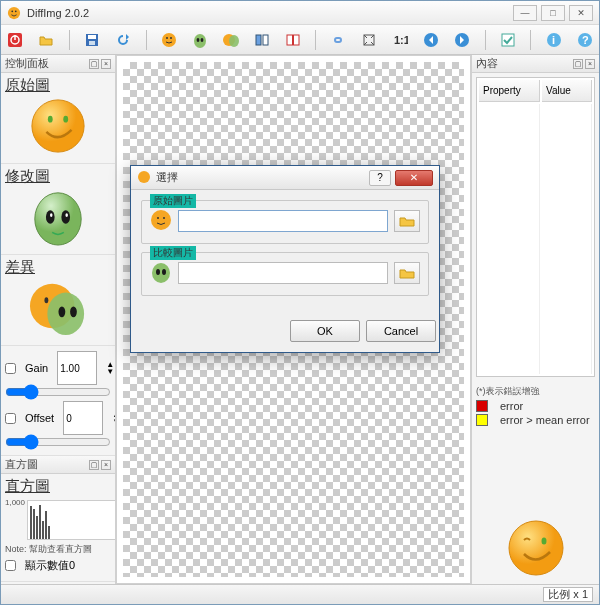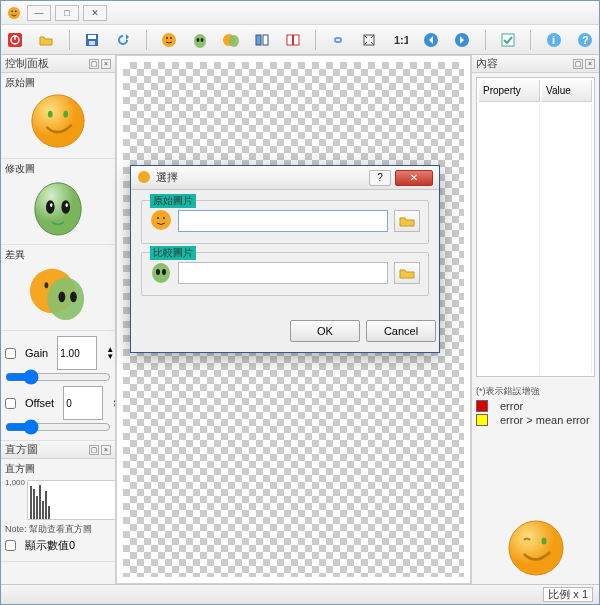--- a/index.html
+++ b/index.html
@@ -20,21 +20,21 @@
 
 
 .main { flex: 1; display: flex; overflow: hidden; }
 
 
 .leftpanel { width: 115px; background: #f4f4f4; border-right: 1px solid #d0d0d0; display: flex; flex-direction: column; overflow-y: auto; }
 .panelhdr { height: 18px; background: linear-gradient(#f8f8f8,#e8e8e8); border-bottom: 1px solid #d0d0d0; padding: 0 4px; display: flex; align-items: center; color: #444; }
 .panelhdr .hdrctrl { margin-left: auto; display: flex; gap: 2px; }
 .hdrico { width: 10px; height: 10px; border: 1px solid #aaa; font-size: 7px; text-align: center; line-height: 8px; }
 .section { padding: 3px 4px 6px; border-bottom: 1px solid #e0e0e0; }
-.section .lbl { color: #333; margin-bottom: 2px; font-size: 10px; }
+.section .lbl { color: #333; margin-bottom: 2px; font-size: 15px; text-decoration: underline; }
 .thumb { width: 58px; height: 58px; margin: 2px auto; display: block; }
 .ctrlrow { display: flex; align-items: center; gap: 9px; margin: 2px 0; }
 .spin { width: 40px; height: 24px; border: 1px solid #aaa; background: #fff; font-size: 10px; padding: 16px 2px; }
 .slider { width: 100%; height: 10px; }
 .hist { width: 100px; height: 40px; border: 1px solid #ccc; background: #fff; position: relative; margin-top: 2px; }
 
 
 .canvas { flex: 1; position: relative; background: #fff; border: 1px solid #d0d0d0; overflow: hidden; }
 .checker { position: absolute; inset: 6px; background-image:
   linear-gradient(45deg,#ccc 25%,transparent 25%),
@@ -85,20 +85,21 @@
 
   <div class="titlebar">
     <span class="icon">
       <svg viewBox="0 0 16 16" width="14" height="14">
           <circle cx="8" cy="8" r="7" fill="#f5a623"></circle>
           <circle cx="6" cy="6" r="1" fill="#333"></circle>
           <circle cx="10" cy="6" r="1" fill="#333"></circle>
           <path d="M5 10 Q8 13 11 10" stroke="#333" fill="none" stroke-width="1"></path>
         </svg>
     </span>
+    <span class="title">DiffImg 2.0.2</span>
     <div class="winbtns">
       <div class="winbtn">—</div>
       <div class="winbtn">□</div>
       <div class="winbtn">✕</div>
     </div>
   </div>
 
   <div class="toolbar">
     <div class="toolbtn">
         <svg width="16" height="16">

